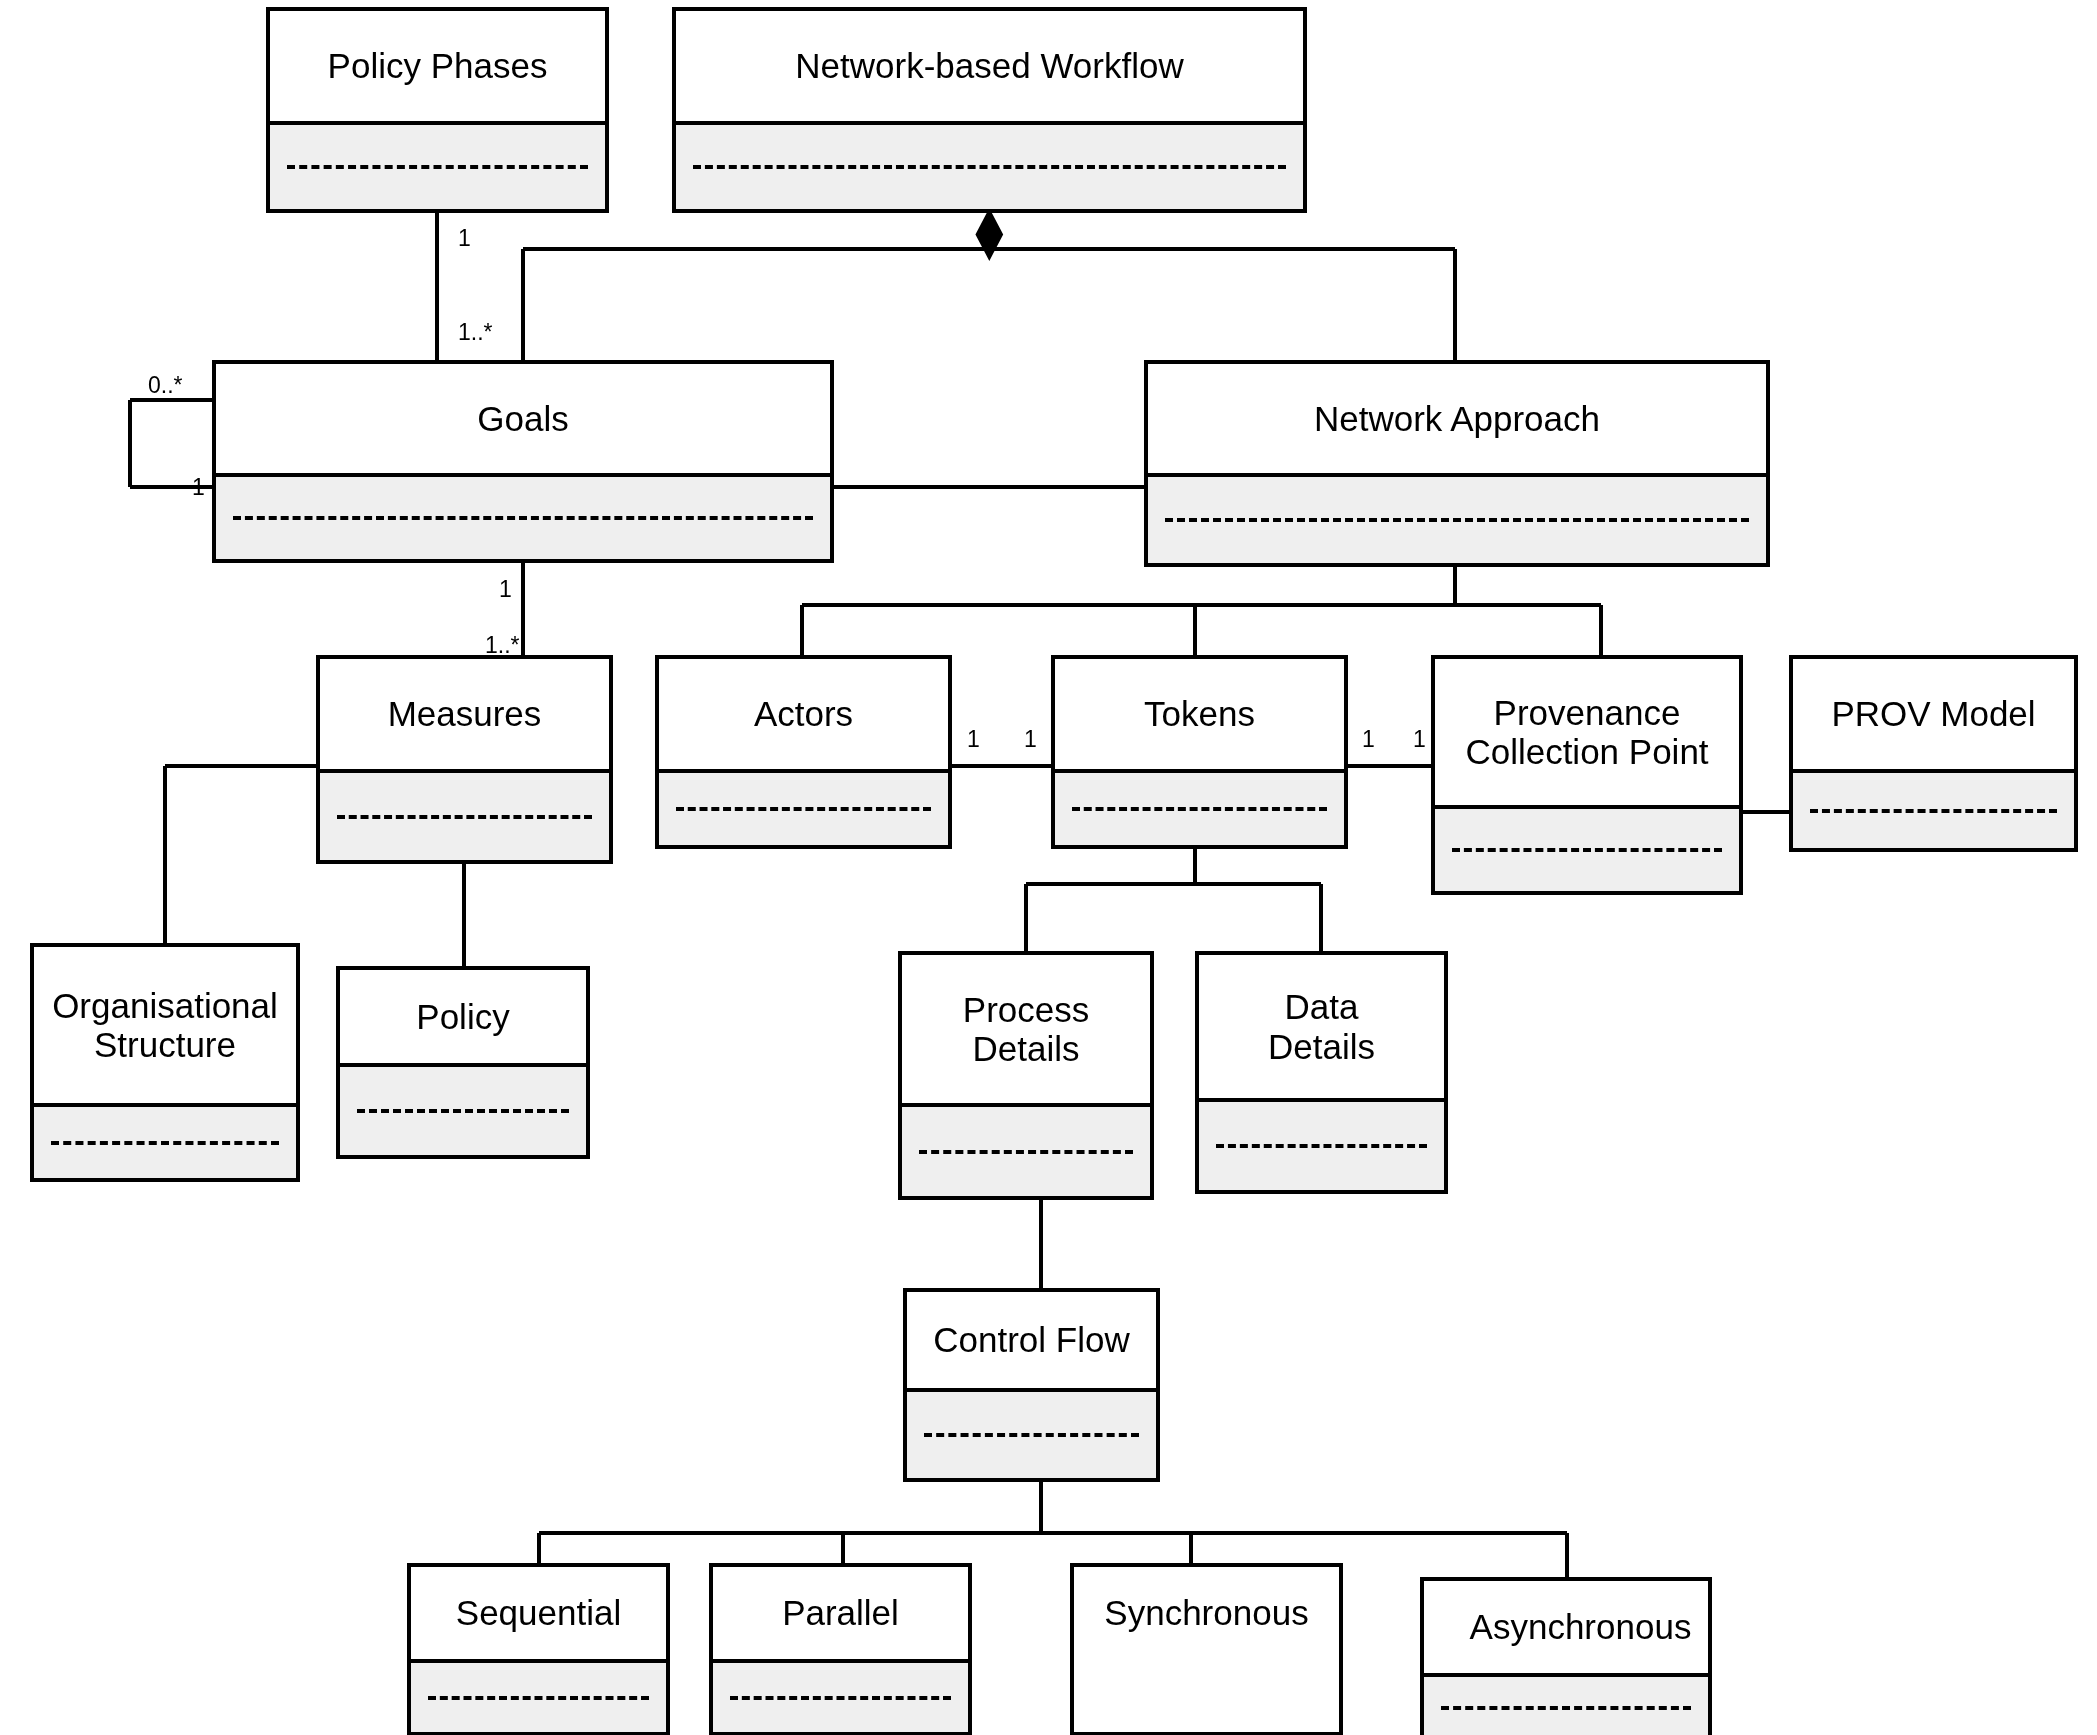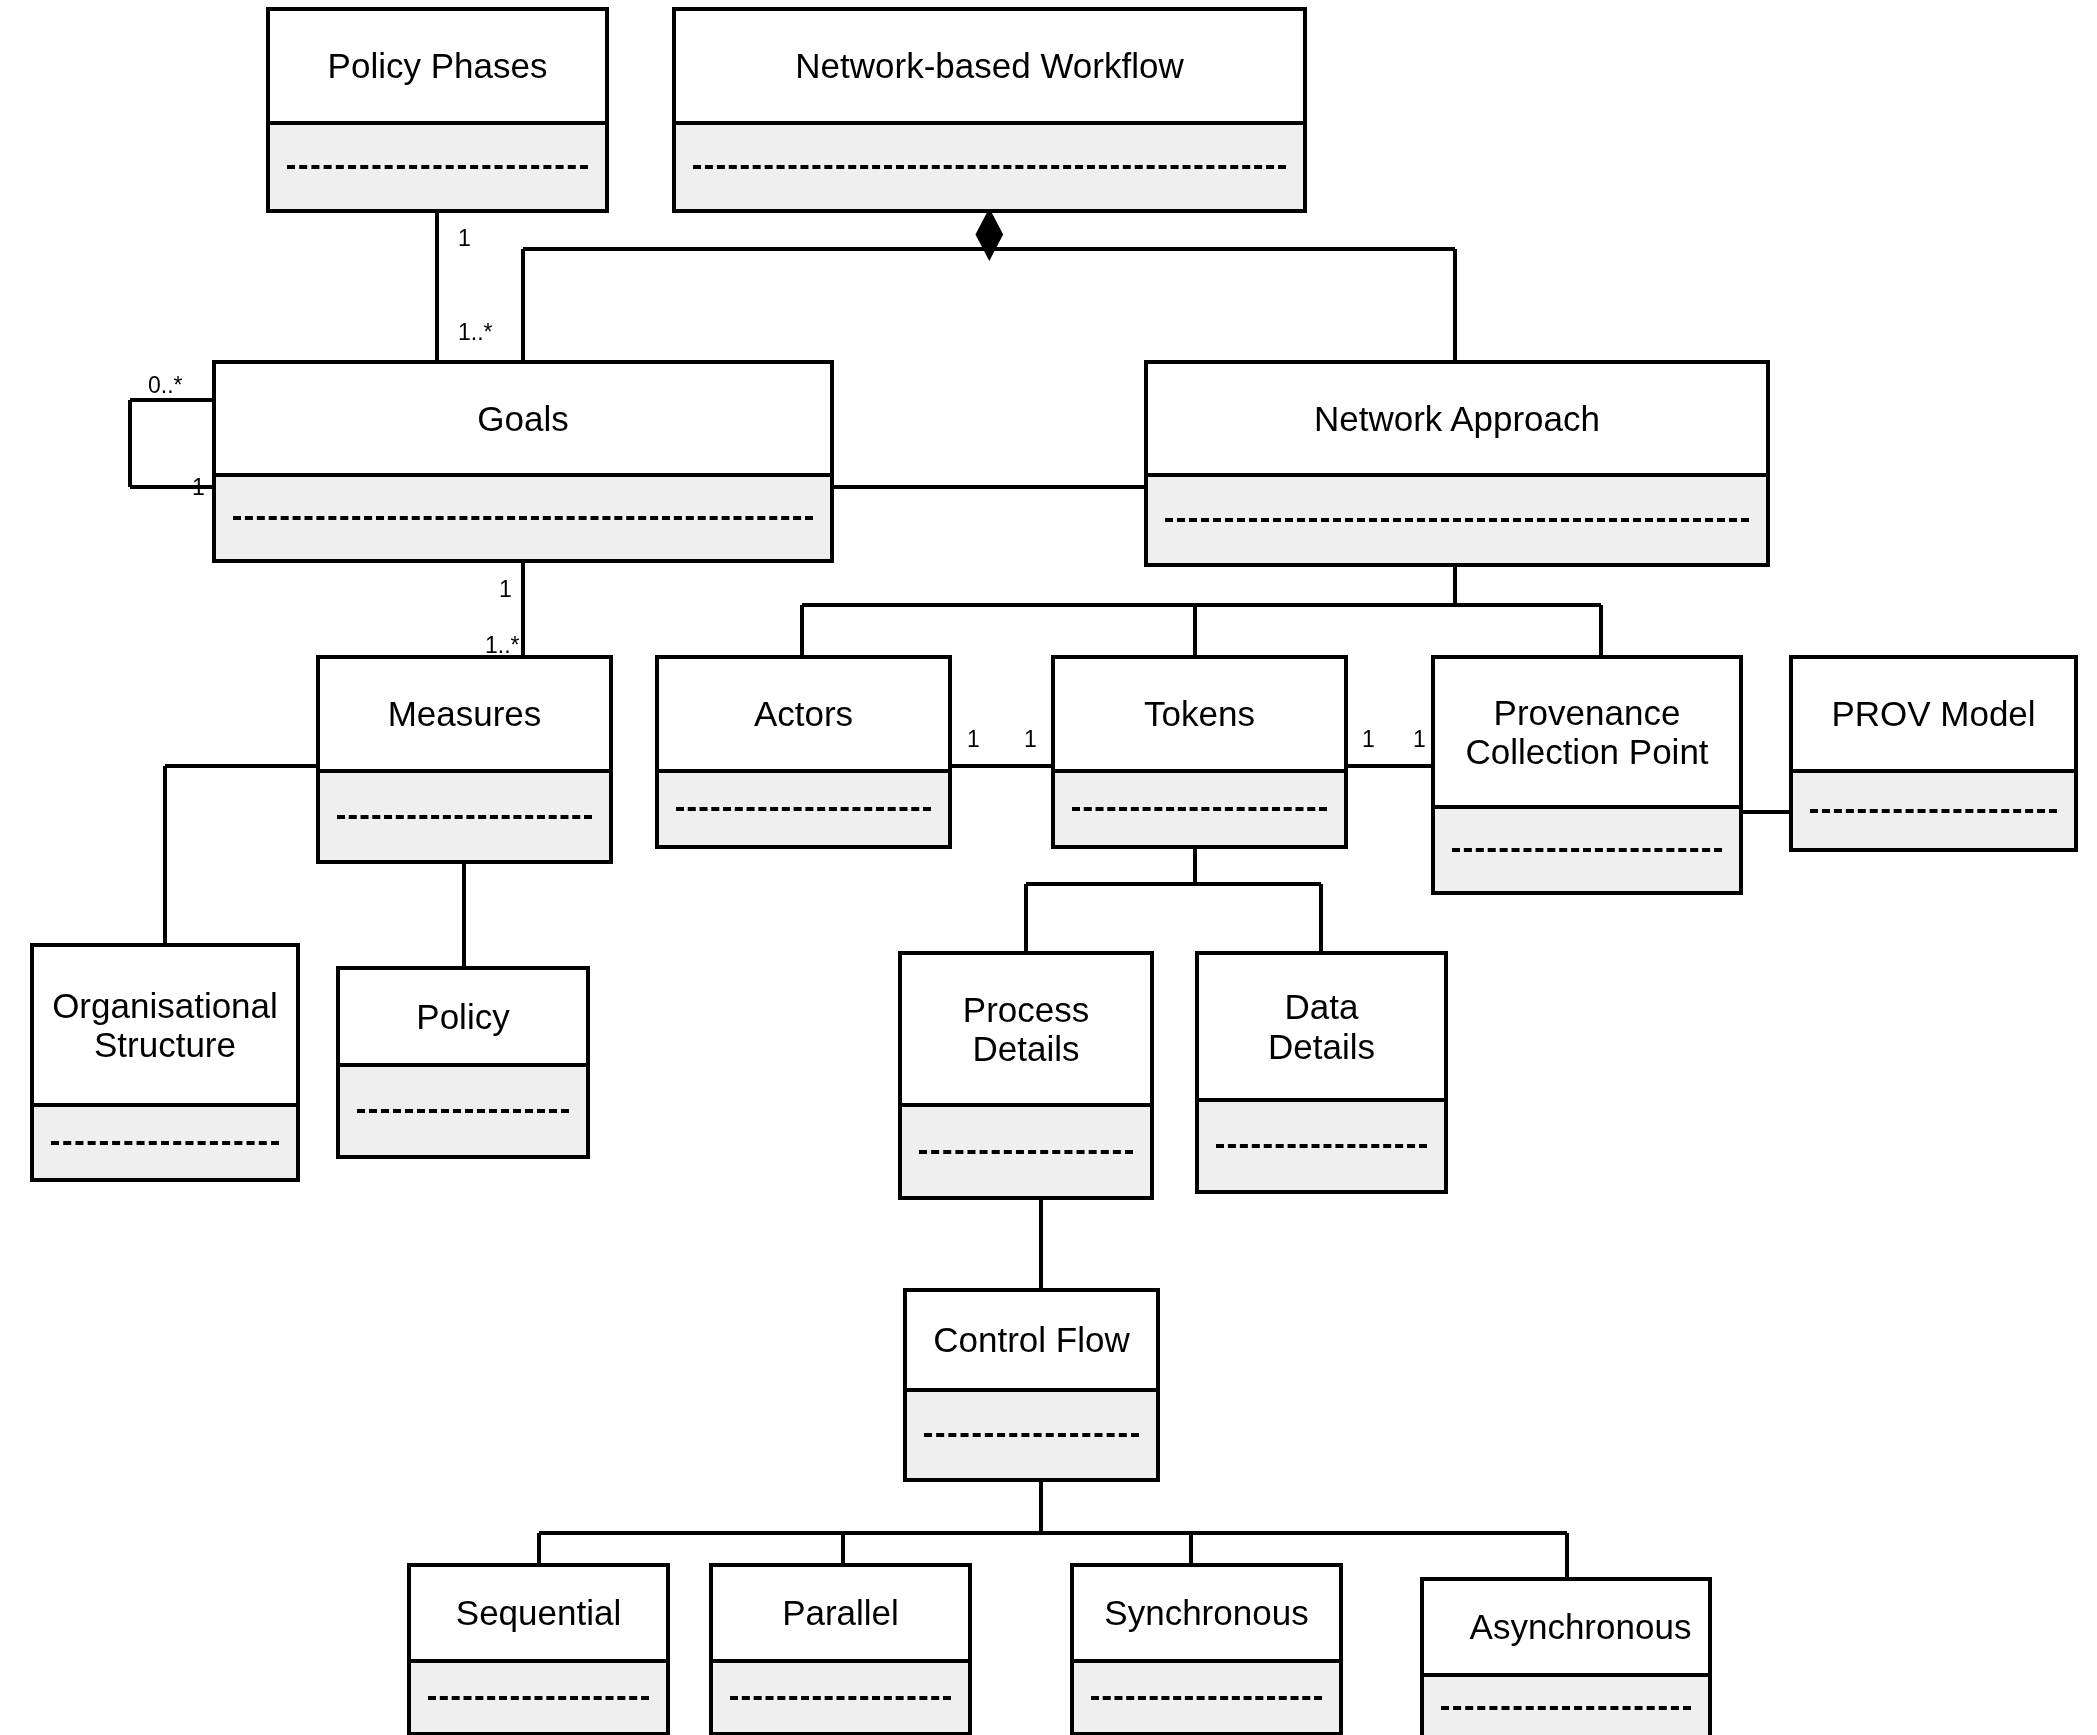--- a/index.html
+++ b/index.html
@@ -209,21 +209,21 @@
   <div class="uml-class" style="left:407px; top:1563px; width:263px; height:173px;">
     <div class="uml-name" style="height:92px;">Sequential</div>
     <div class="uml-attrs"></div>
   </div>
 
   <div class="uml-class" style="left:709px; top:1563px; width:263px; height:173px;">
     <div class="uml-name" style="height:92px;">Parallel</div>
     <div class="uml-attrs"></div>
   </div>
 
-  <div class="uml-class" style="left:1070px; top:1563px; width:273px; height:173px;">
+  <div class="uml-class" style="left:1070px; top:1563px; width:273px; height:173px;align-items:center;">
     <div class="uml-name" style="height:92px;">Synchronous</div>
     <div class="uml-attrs"></div>
   </div>
 
   <div class="uml-class" style="left:1420px; top:1577px; width:292px; height:166px;">
     <div class="uml-name" style="height:92px;margin-left:29px;">Asynchronous</div>
     <div class="uml-attrs"></div>
   </div>
 
   <span class="mult" style="left:458px; top:227px;">1</span>

